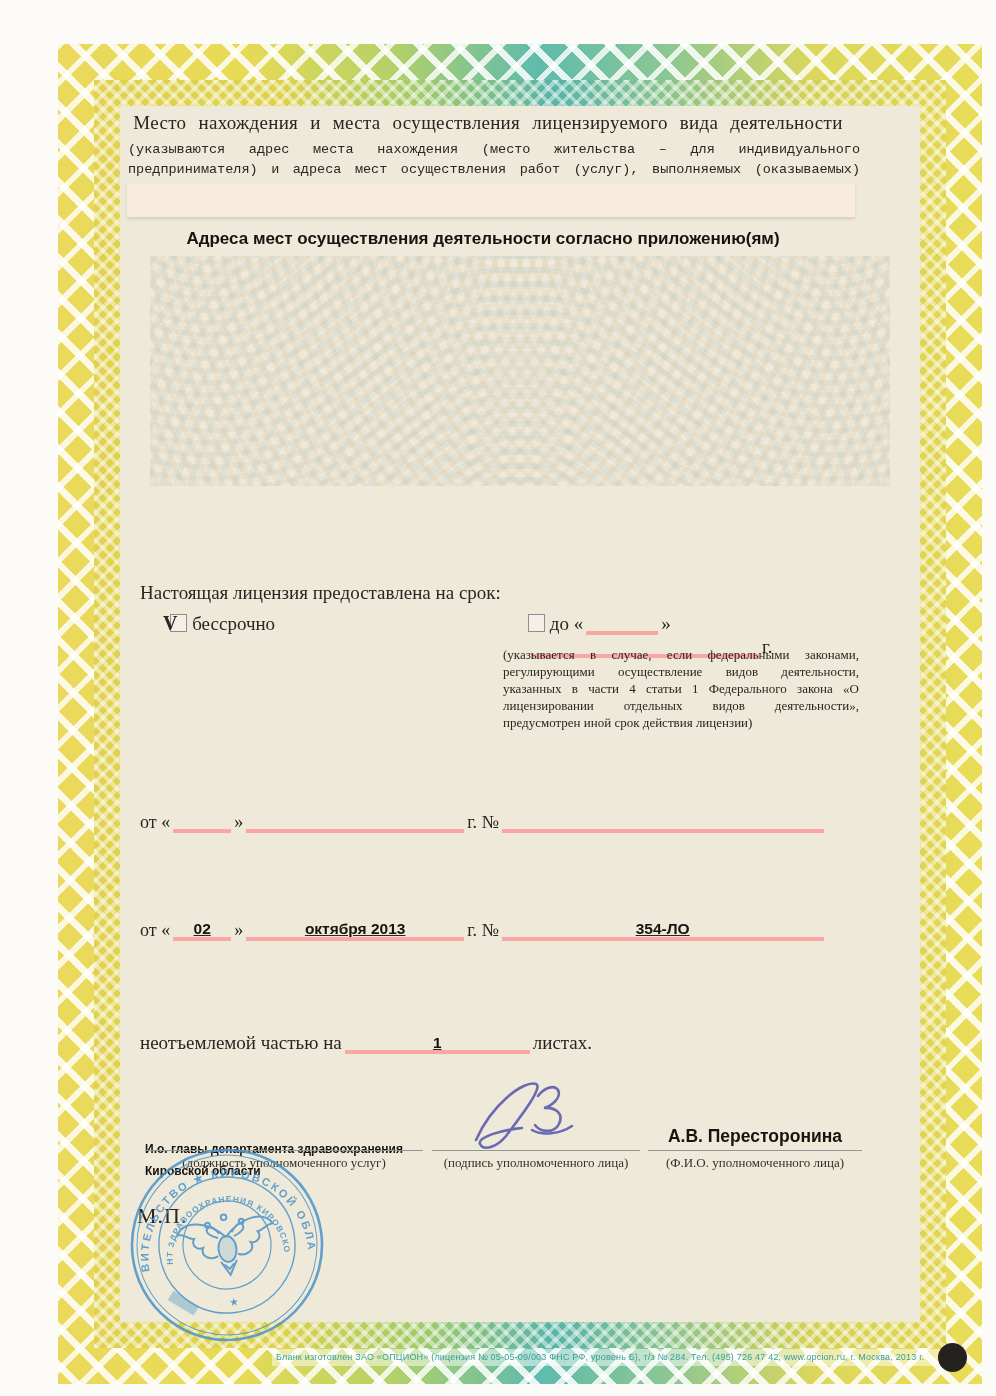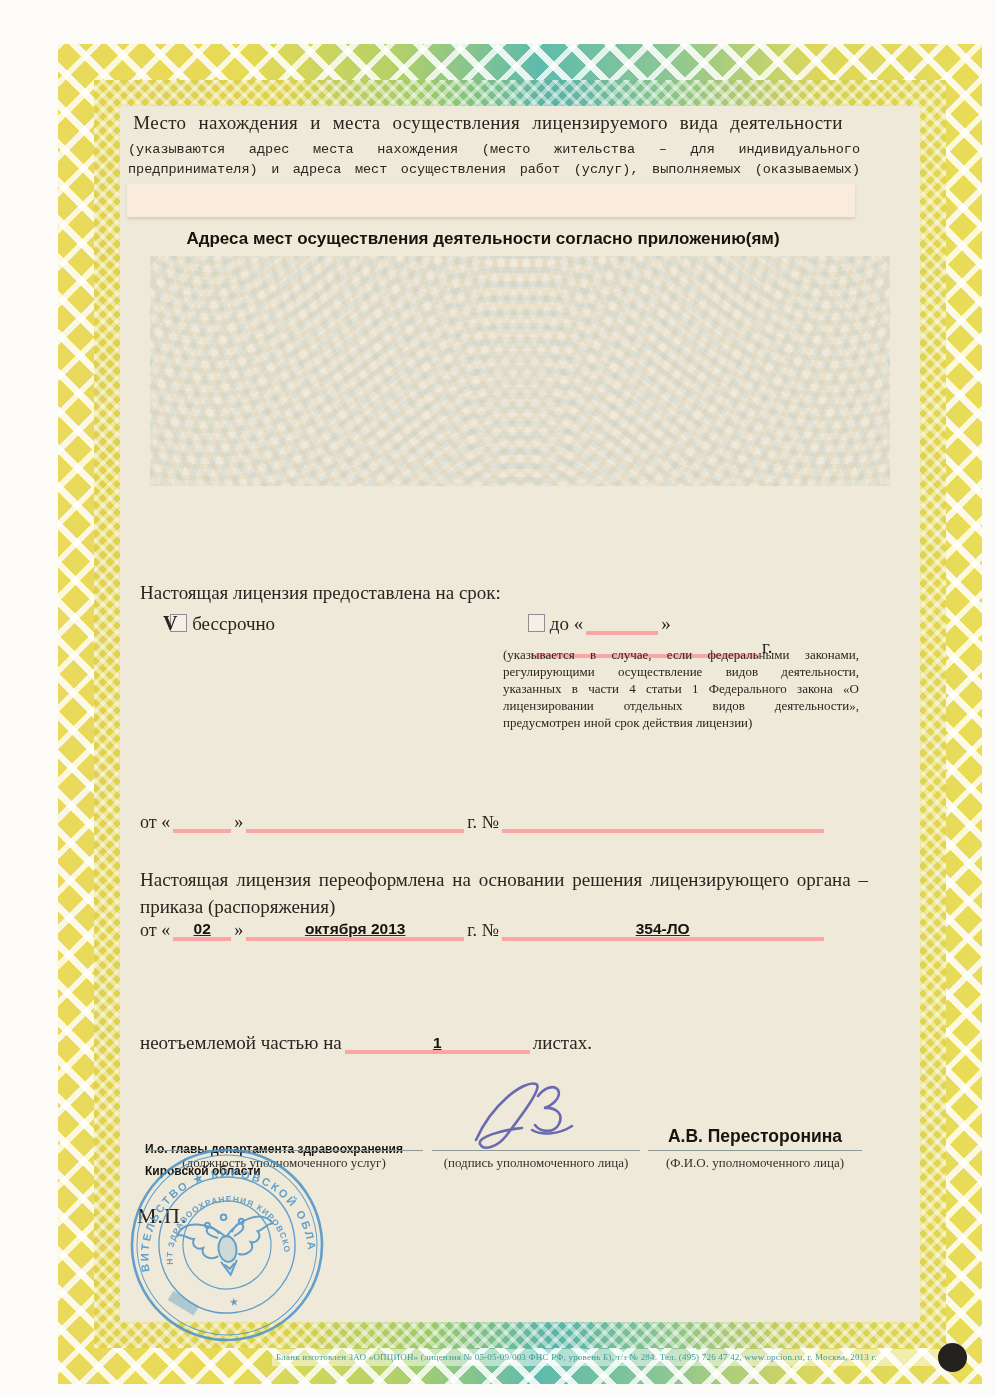--- a/index.html
+++ b/index.html
@@ -65,21 +65,21 @@
   .attach1{left:140px;top:976px;width:740px;font-size:19px;}
   .attach2{left:140px;top:1031px;width:740px;font-size:19px;}
   .postext{left:145px;top:1139px;width:288px;font-family:"Liberation Sans",sans-serif;font-weight:bold;font-size:12px;line-height:21.5px;color:#17130e;}
   .sigline{top:1150px;height:0;border-bottom:1px solid #8f9a96;}
   .cap{top:1155px;font-size:13px;text-align:center;color:#33302a;}
   .name{left:648px;top:1126px;width:214px;text-align:center;font-family:"Liberation Sans",sans-serif;font-weight:bold;font-size:17.5px;color:#17130e;}
   .mp{left:137px;top:1203px;font-size:22px;letter-spacing:1px;}
   .sigsvg{left:462px;top:1074px;}
   .stampsvg{left:126px;top:1144px;opacity:.85;transform:rotate(-7deg);}
   .footband{left:272px;top:1349px;width:668px;height:17px;background:rgba(255,255,255,.5);}
-  .imprint{left:276px;top:1352px;width:660px;font-family:Liberation Serif, serif;font-size:9px;color:#3c9e96;letter-spacing:.2px;}
+  .imprint{left:276px;top:1352px;width:660px;font-family:Liberation Sans, sans-serif;font-size:9px;color:#3c9e96;letter-spacing:.2px;}
   .punch{left:938px;top:1343px;width:29px;height:29px;border-radius:50%;background:#24211f;}
 </style>
 </head>
 <body>
 
 <div class="page">
 
   <div class="frame">
     <div class="band">
       <div class="content">
@@ -101,21 +101,20 @@
       <span class="chk"></span>
       <span>до «</span><span class="ul w70"></span><span>»</span><span class="ul w225"></span><span>г.</span>
     </span>
   </div>
   <div class="abs termnote">(указывается в случае, если федеральными законами, регулирующими осуществление видов деятельности, указанных в части 4 статьи 1 Федерального закона  «О лицензировании отдельных видов деятельности», предусмотрен иной срок действия лицензии)</div>
 
   <div class="abs dataline">
     <span>от  «</span><span class="ul w55 val"><b></b></span><span>»</span><span class="ul w215 val"><b></b></span><span>г. №</span><span class="ul w320 val"><b></b></span>
   </div>
 
-  <div class="abs para para2">Настоящая лицензия переоформлена на основании решения лицензирующего органа – приказа (распоряжения)</div>
   <div class="abs dataline dataline2">
     <span>от  «</span><span class="ul w55 val"><b>02</b></span><span>»</span><span class="ul w215 val"><b>октября 2013</b></span><span>г. №</span><span class="ul w320 val"><b>354-ЛО</b></span>
   </div>
 
   <div class="abs attach2">
     <span>неотъемлемой частью на</span><span class="ul w180 val"><b>1</b></span><span>листах.</span>
   </div>
 
   <div class="abs postext">И.о. главы департамента здравоохранения Кировской области</div>
   <div class="abs sigline" style="left:145px;width:278px;"></div>

